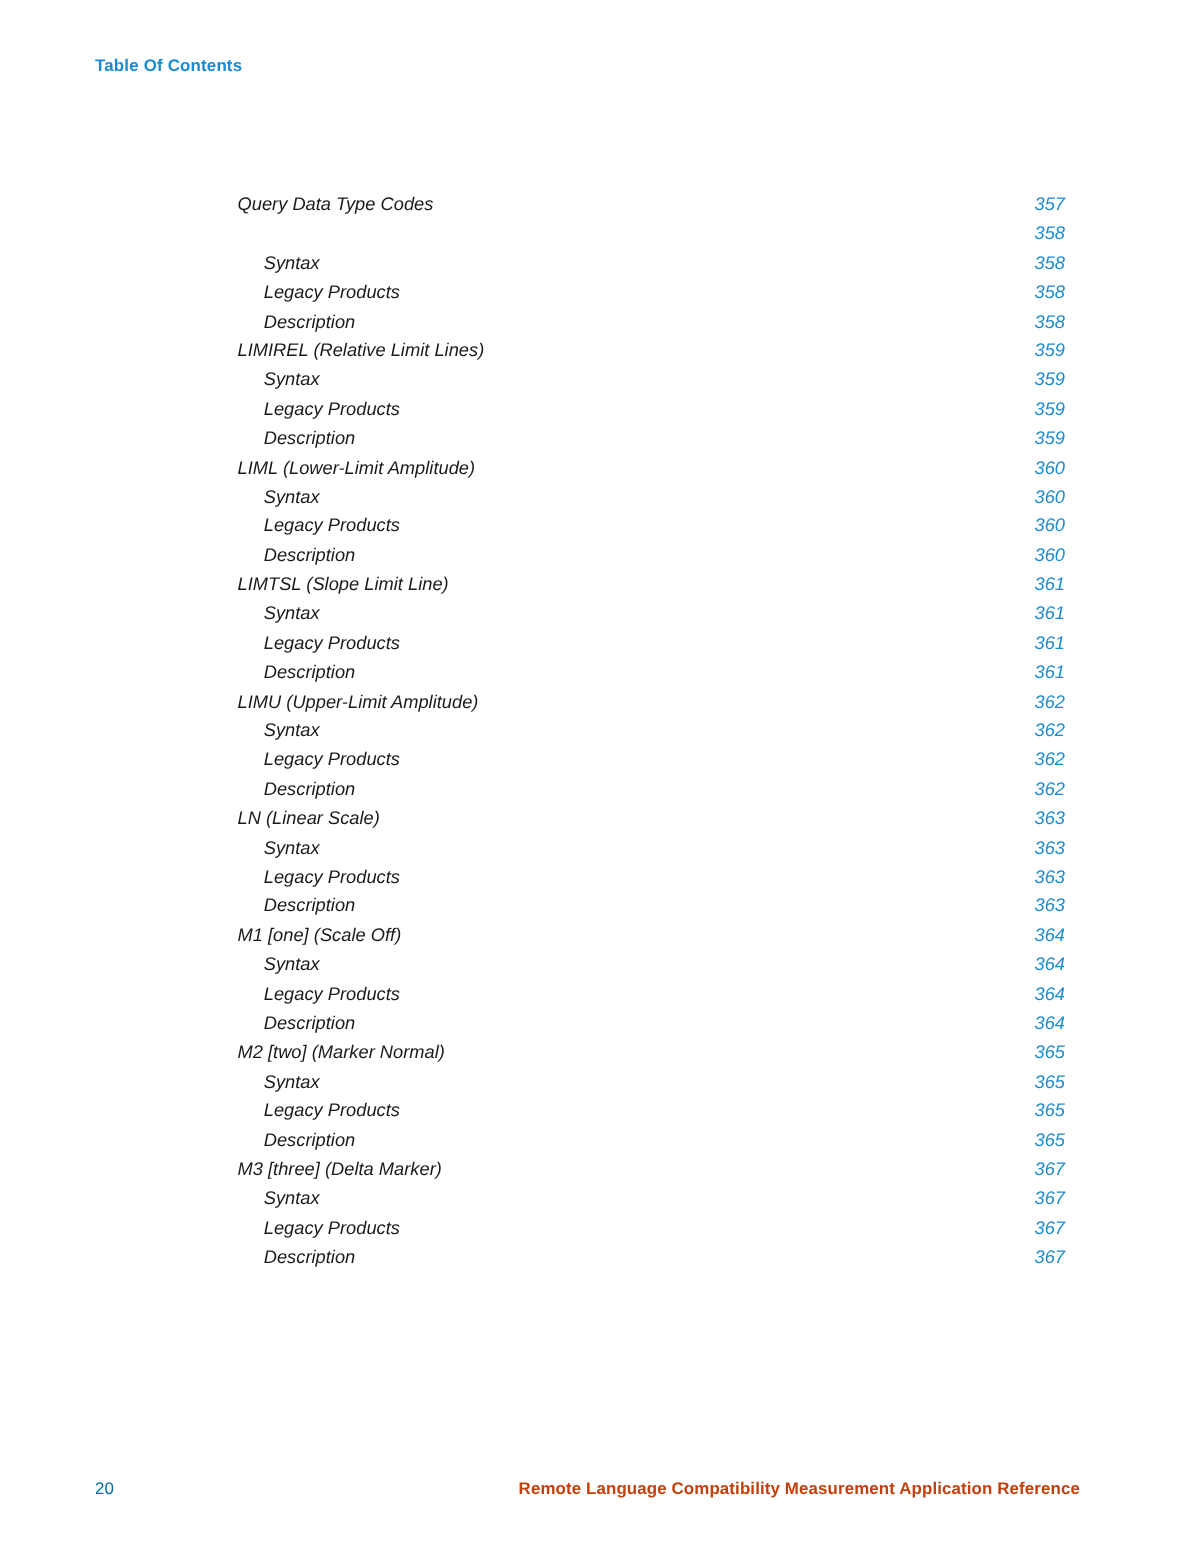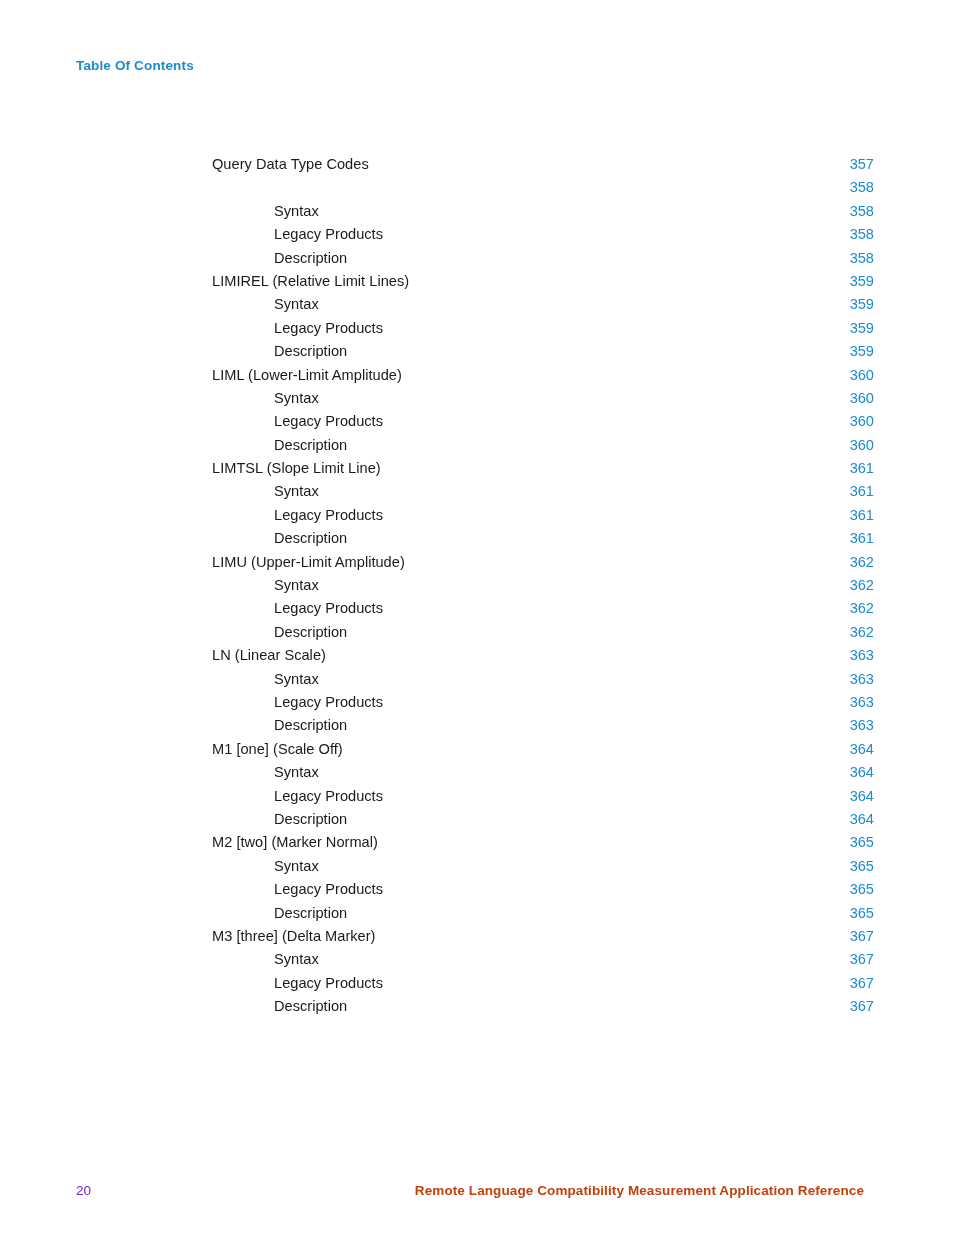--- a/index.html
+++ b/index.html
@@ -25,47 +25,46 @@
   
   .running-header {
     position: absolute;
     left: 76px;
     top: 45px;
     font-size: 13.5px;
     font-weight: bold;
     letter-spacing: 0.15px;
     color: #1b8bd0;
     white-space: nowrap;
-    margin-top: 13px;
   }
 
   
   .toc {
     position: absolute;
-    left: 212px;
+    left: 190px;
     top: 153px;
     width: 662px;
+    font-style: italic;
   }
   .toc-entry {
     position: relative;
     height: 23.4px;
     line-height: 23.4px;
     white-space: nowrap;
   }
   .toc-title {
     position: absolute;
     left: 0;
     top: 0;
     font-size: 14.6px;
     color: #1a1a1a;
     letter-spacing: 0.02px;
   }
   .toc-entry.level-2 .toc-title {
     left: 21px;
-    margin-left: 41px;
   }
   .toc-page {
     position: absolute;
     right: 0;
     top: 0;
     font-size: 14.6px;
     color: #1b8bd0;
     text-align: left;
   }
 
@@ -75,21 +74,21 @@
     left: 76px;
     right: 90px;
     top: 1183px;
     height: 20px;
   }
   .footer-page-number {
     position: absolute;
     left: 0;
     top: 0;
     font-size: 13.5px;
-    color: #6d28d9;
+    color: #0369a1;
     letter-spacing: 0.1px;
   }
   .footer-doc-title {
     position: absolute;
     right: 0;
     top: 0;
     font-size: 13.5px;
     font-weight: bold;
     color: #c2410c;
     letter-spacing: 0.1px;

